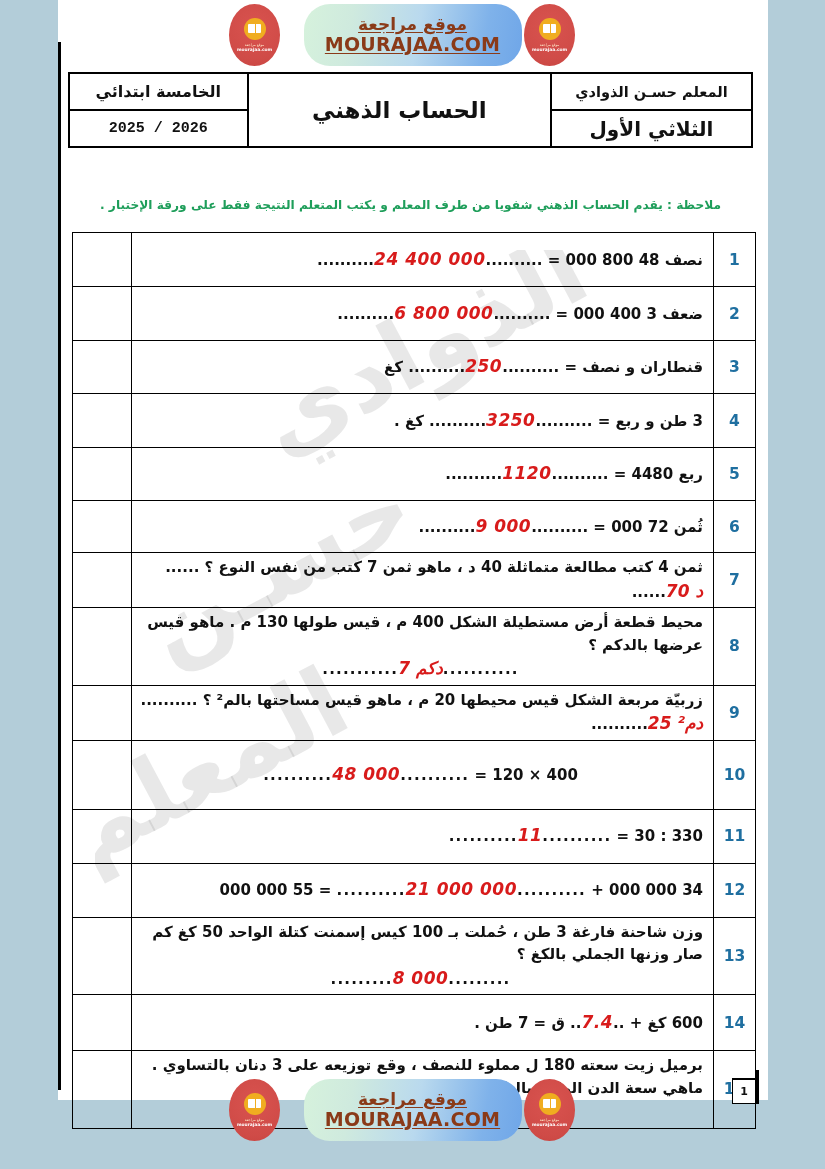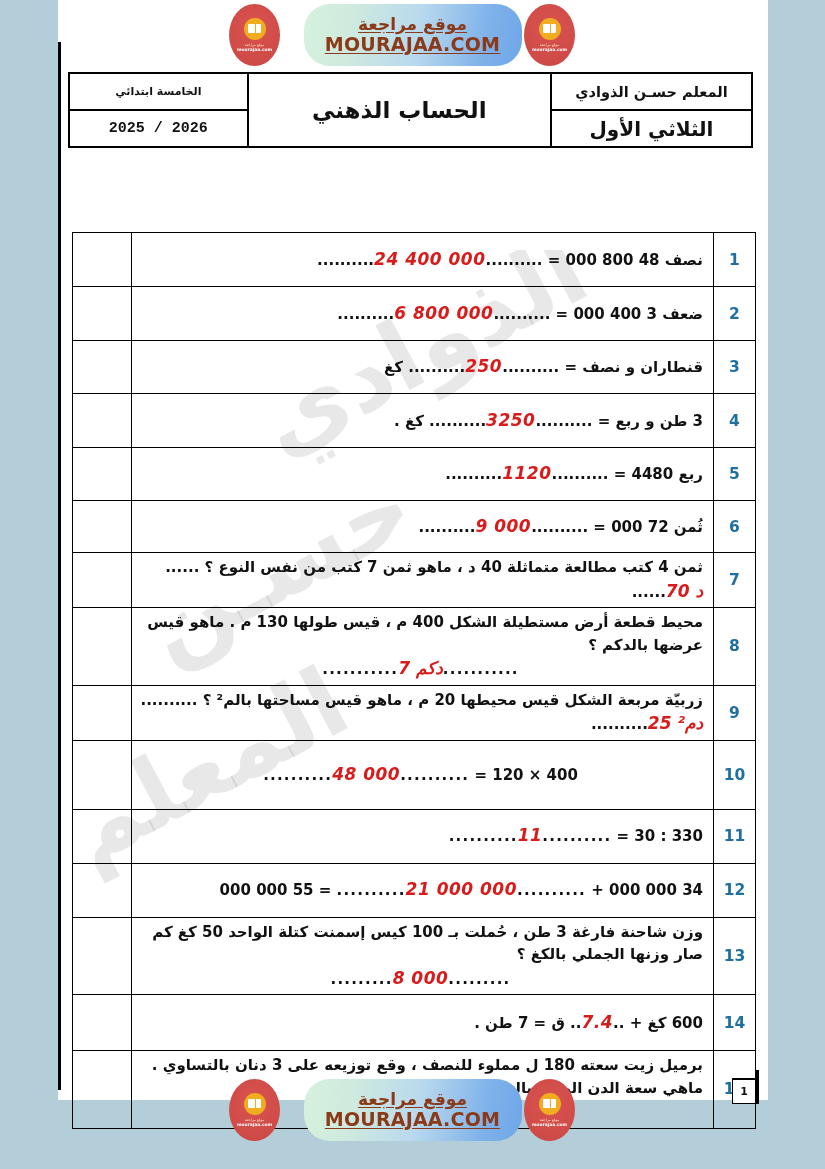--- a/index.html
+++ b/index.html
@@ -156,21 +156,21 @@
     background: #fff;
   }
   table.hdr td {
     border: 2.4px solid #000;
     text-align: center;
     vertical-align: middle;
     height: 37px;
     font-weight: 700;
     color: #111;
   }
-  td.h-class  { width: 159px; font-size: 11px; }
+  td.h-class  { width: 159px; font-size: 16px; }
   td.h-title  { width: 270px; font-size: 23px; }
   td.h-teach  { width: 179px; font-size: 14.5px; }
   td.h-year   { font-size: 15px; direction: ltr; font-family: Liberation Mono, monospace; }
   td.h-term   { font-size: 20px; }
 
   
   .note {
     position: absolute;
     left: 68px;
     top: 198px;
@@ -325,20 +325,21 @@
         <td class="h-class">الخامسة ابتدائي</td>
       </tr>
       <tr>
         <td class="h-term">الثلاثي الأول</td>
         <td class="h-year">2025 / 2026</td>
       </tr>
     </tbody>
       </table>
   </div>
 
+  <div class="note">ملاحظة : يقدم الحساب الذهني شفويا من طرف المعلم و يكتب المتعلم النتيجة فقط على ورقة الإختبار .</div>
 
   <div class="tbl-wrap">
     <table class="qs">
       <tbody id="qs-body">
           <tr class="r1">
             <td class="c-num">1</td>
             <td class="c-body"><span>نصف 48 800 000 = </span><span class="dots">..........</span><span class="ans ltr">24 400 000</span><span class="dots">..........</span><span></span></td>
             <td class="c-blank"></td>
           </tr>
           <tr class="r2">

